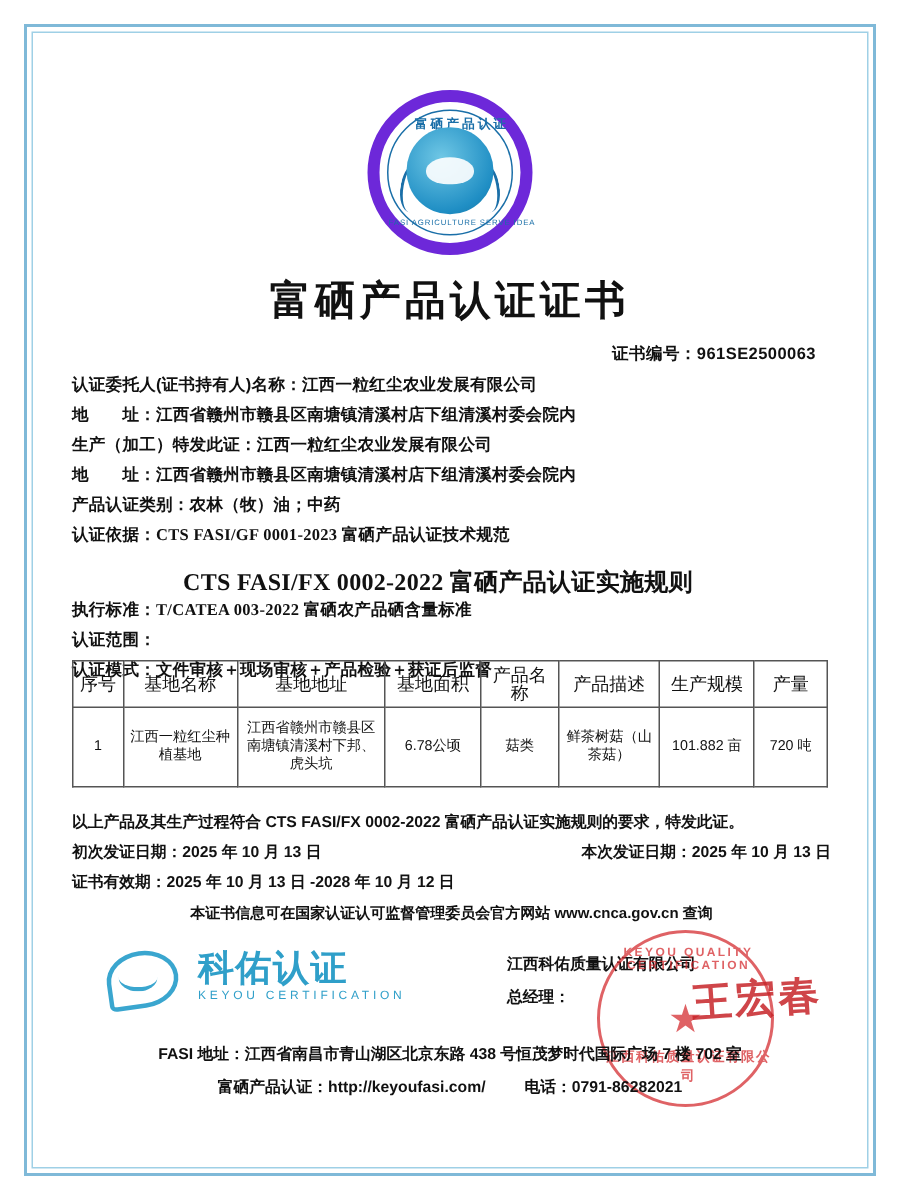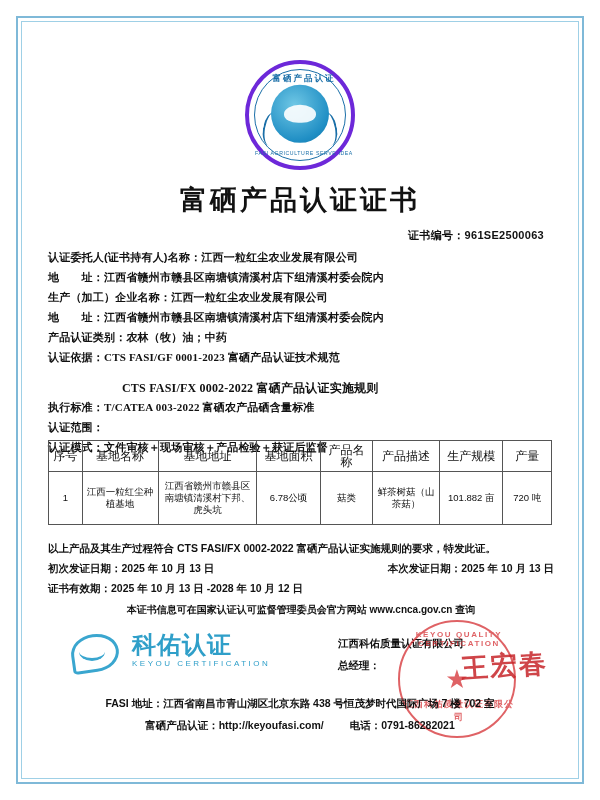--- a/index.html
+++ b/index.html
@@ -42,21 +42,21 @@
   .seal-wrap {
     position: absolute;
     left: 0; top: 60px;
     width: 600px;
     text-align: center;
   }
   .seal {
     display: inline-block;
     width: 110px; height: 110px;
     border-radius: 50%;
-    border: 4px solid #6d28d9;
+    border: 8px solid #6d28d9;
     background: #ffffff;
     position: relative;
     box-sizing: border-box;
   }
   .seal .ring2 {
     position: absolute;
     left: 5px; top: 5px; right: 5px; bottom: 5px;
     border: 1px solid #1a6fa8;
     border-radius: 50%;
   }
@@ -153,21 +153,21 @@
   }
   .fvalue {
     flex: 1 1 auto;
     letter-spacing: 0.2px;
     overflow: hidden;
     text-overflow: ellipsis;
   }
   .fsub {
     padding-left: 74px;
     letter-spacing: 0.2px;
-    font-size: 12px;
+    font-size: 16px;
     margin-top: 12px;
   }
   .serif {
     font-family: "Liberation Serif", "DejaVu Serif", serif;
   }
 
   
   .tbl-wrap {
     position: absolute;
     left: 48px;
@@ -378,21 +378,21 @@
   <div class="fields">
     <div class="frow">
       <span class="flabel">认证委托人(证书持有人)名称：</span>
       <span class="fvalue">江西一粒红尘农业发展有限公司</span>
     </div>
     <div class="frow">
       <span class="flabel">地　　址：</span>
       <span class="fvalue">江西省赣州市赣县区南塘镇清溪村店下组清溪村委会院内</span>
     </div>
     <div class="frow">
-      <span class="flabel">生产（加工）企业名称：</span>
+      <span class="flabel">生产（加工）特发此证：</span>
       <span class="fvalue">江西一粒红尘农业发展有限公司</span>
     </div>
     <div class="frow">
       <span class="flabel">地　　址：</span>
       <span class="fvalue">江西省赣州市赣县区南塘镇清溪村店下组清溪村委会院内</span>
     </div>
     <div class="frow">
       <span class="flabel">产品认证类别：</span>
       <span class="fvalue">农林（牧）油；中药</span>
     </div>

